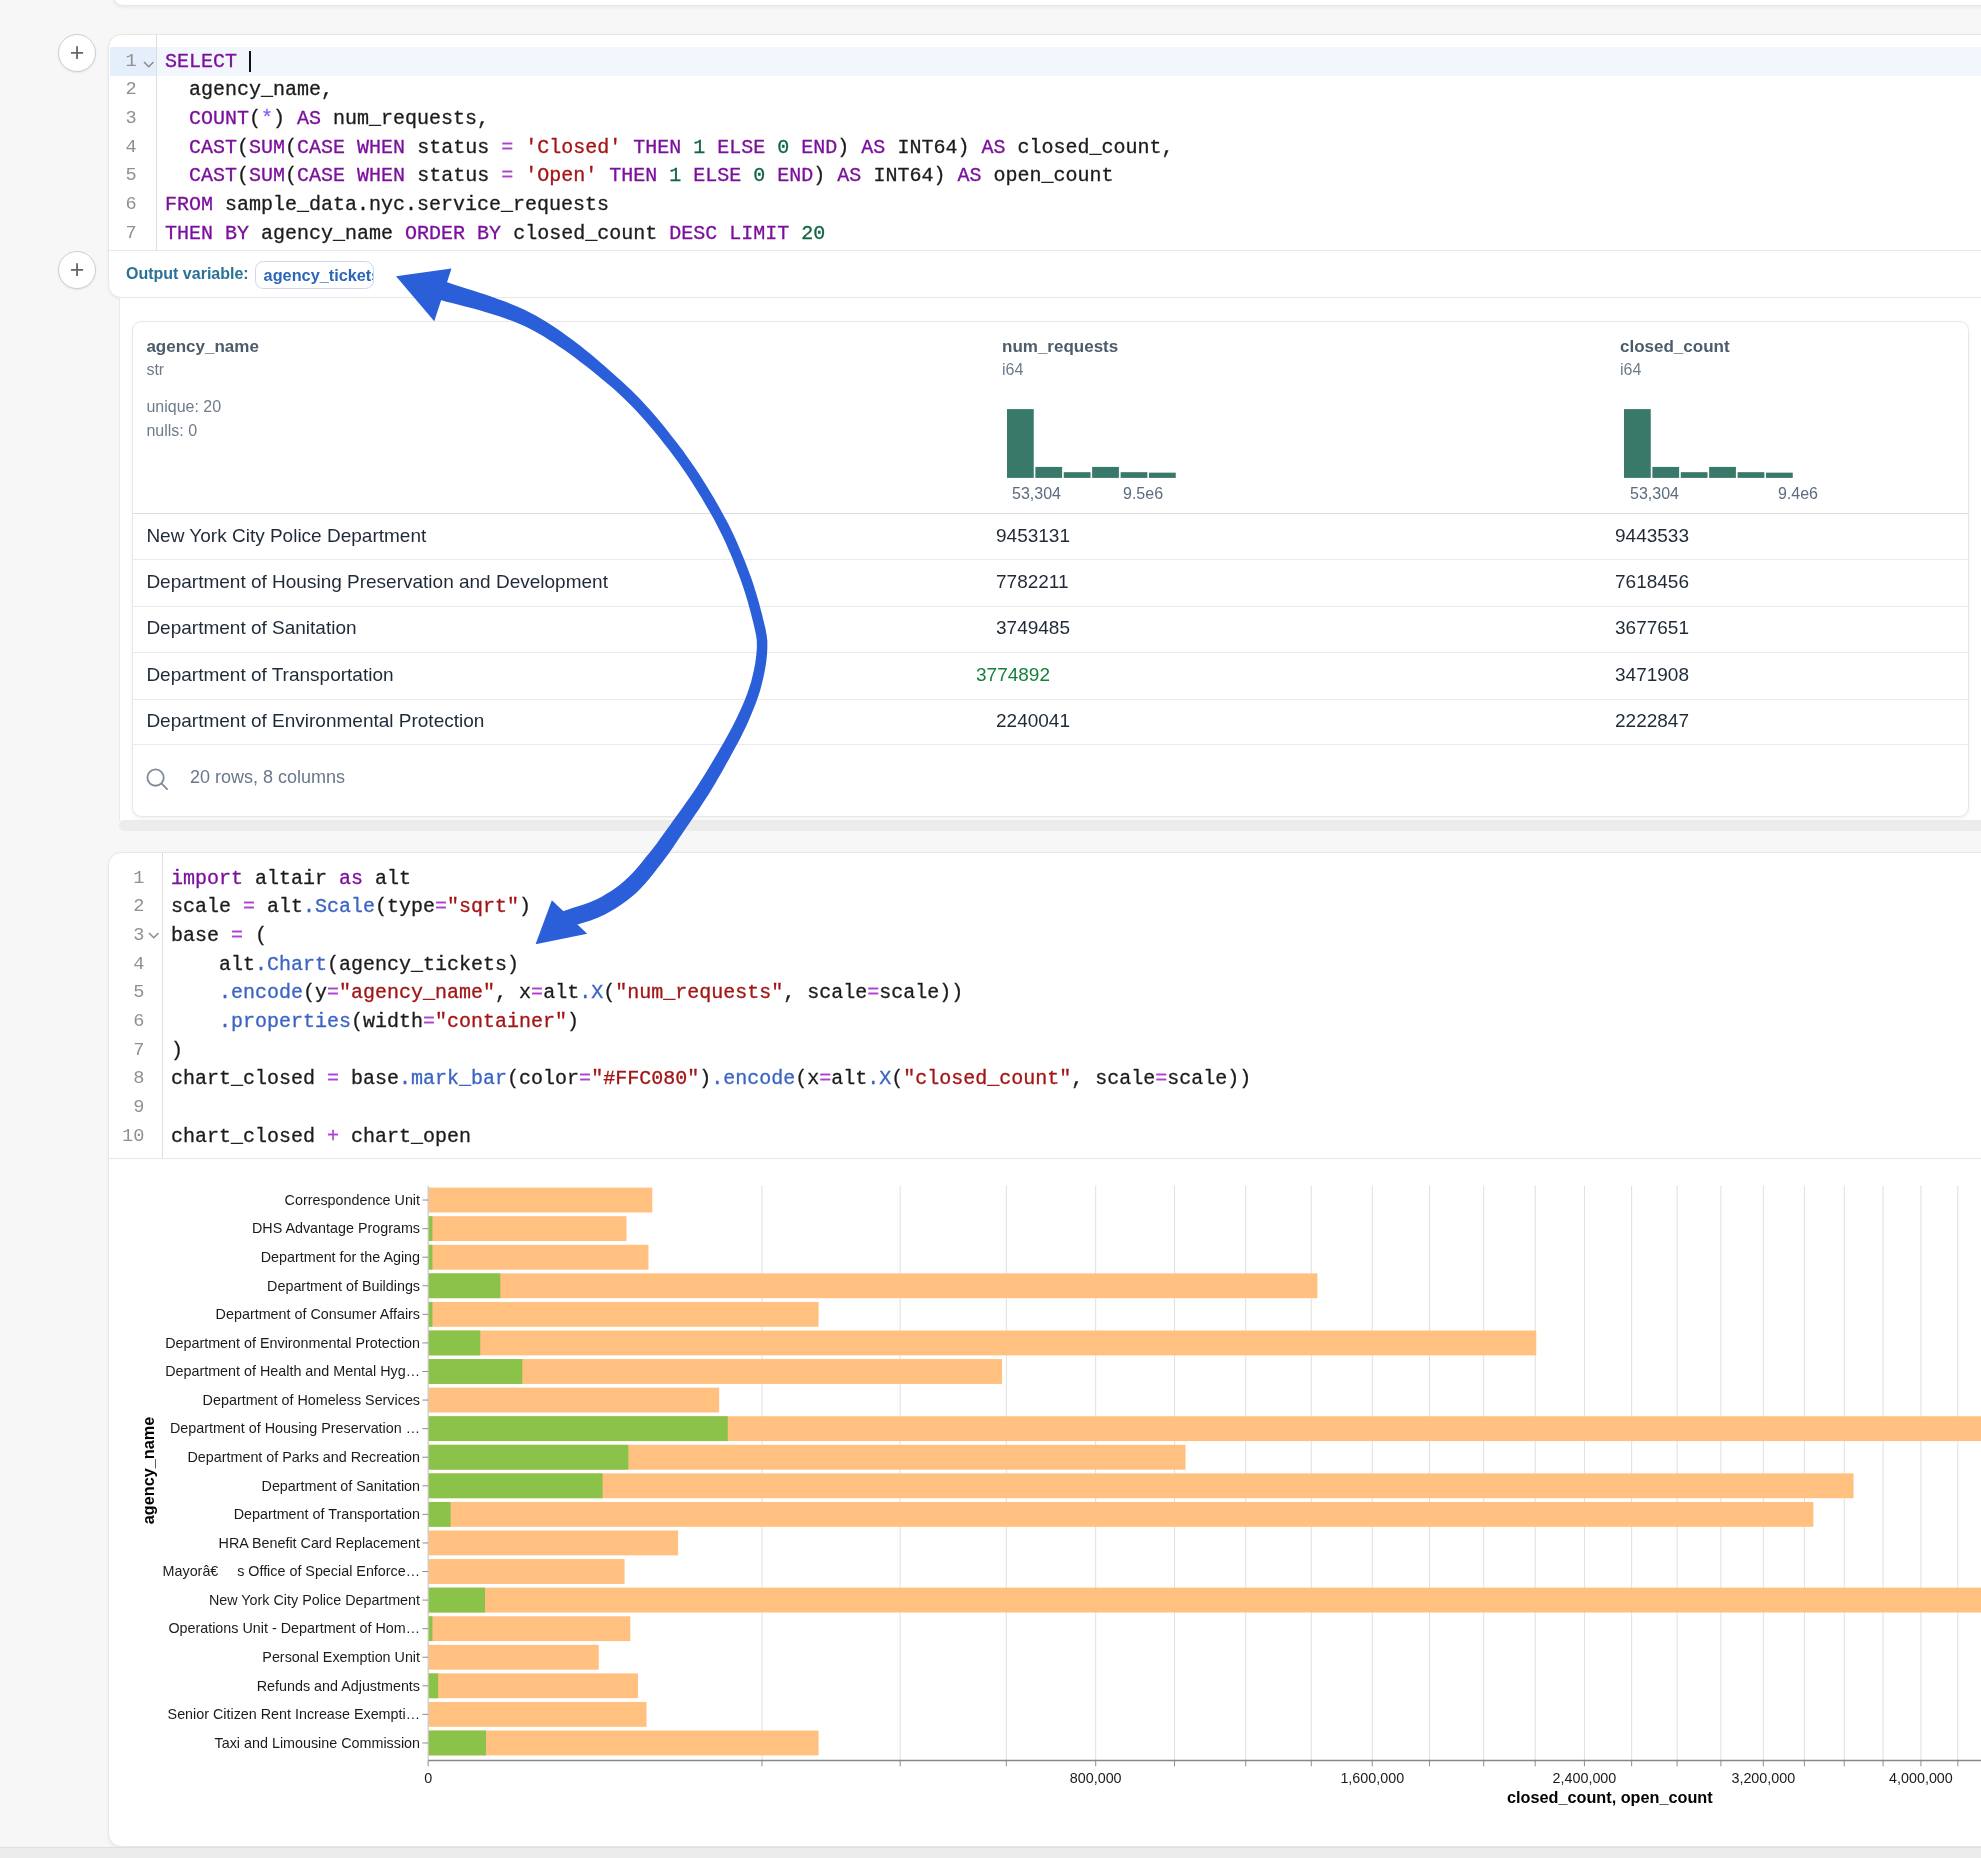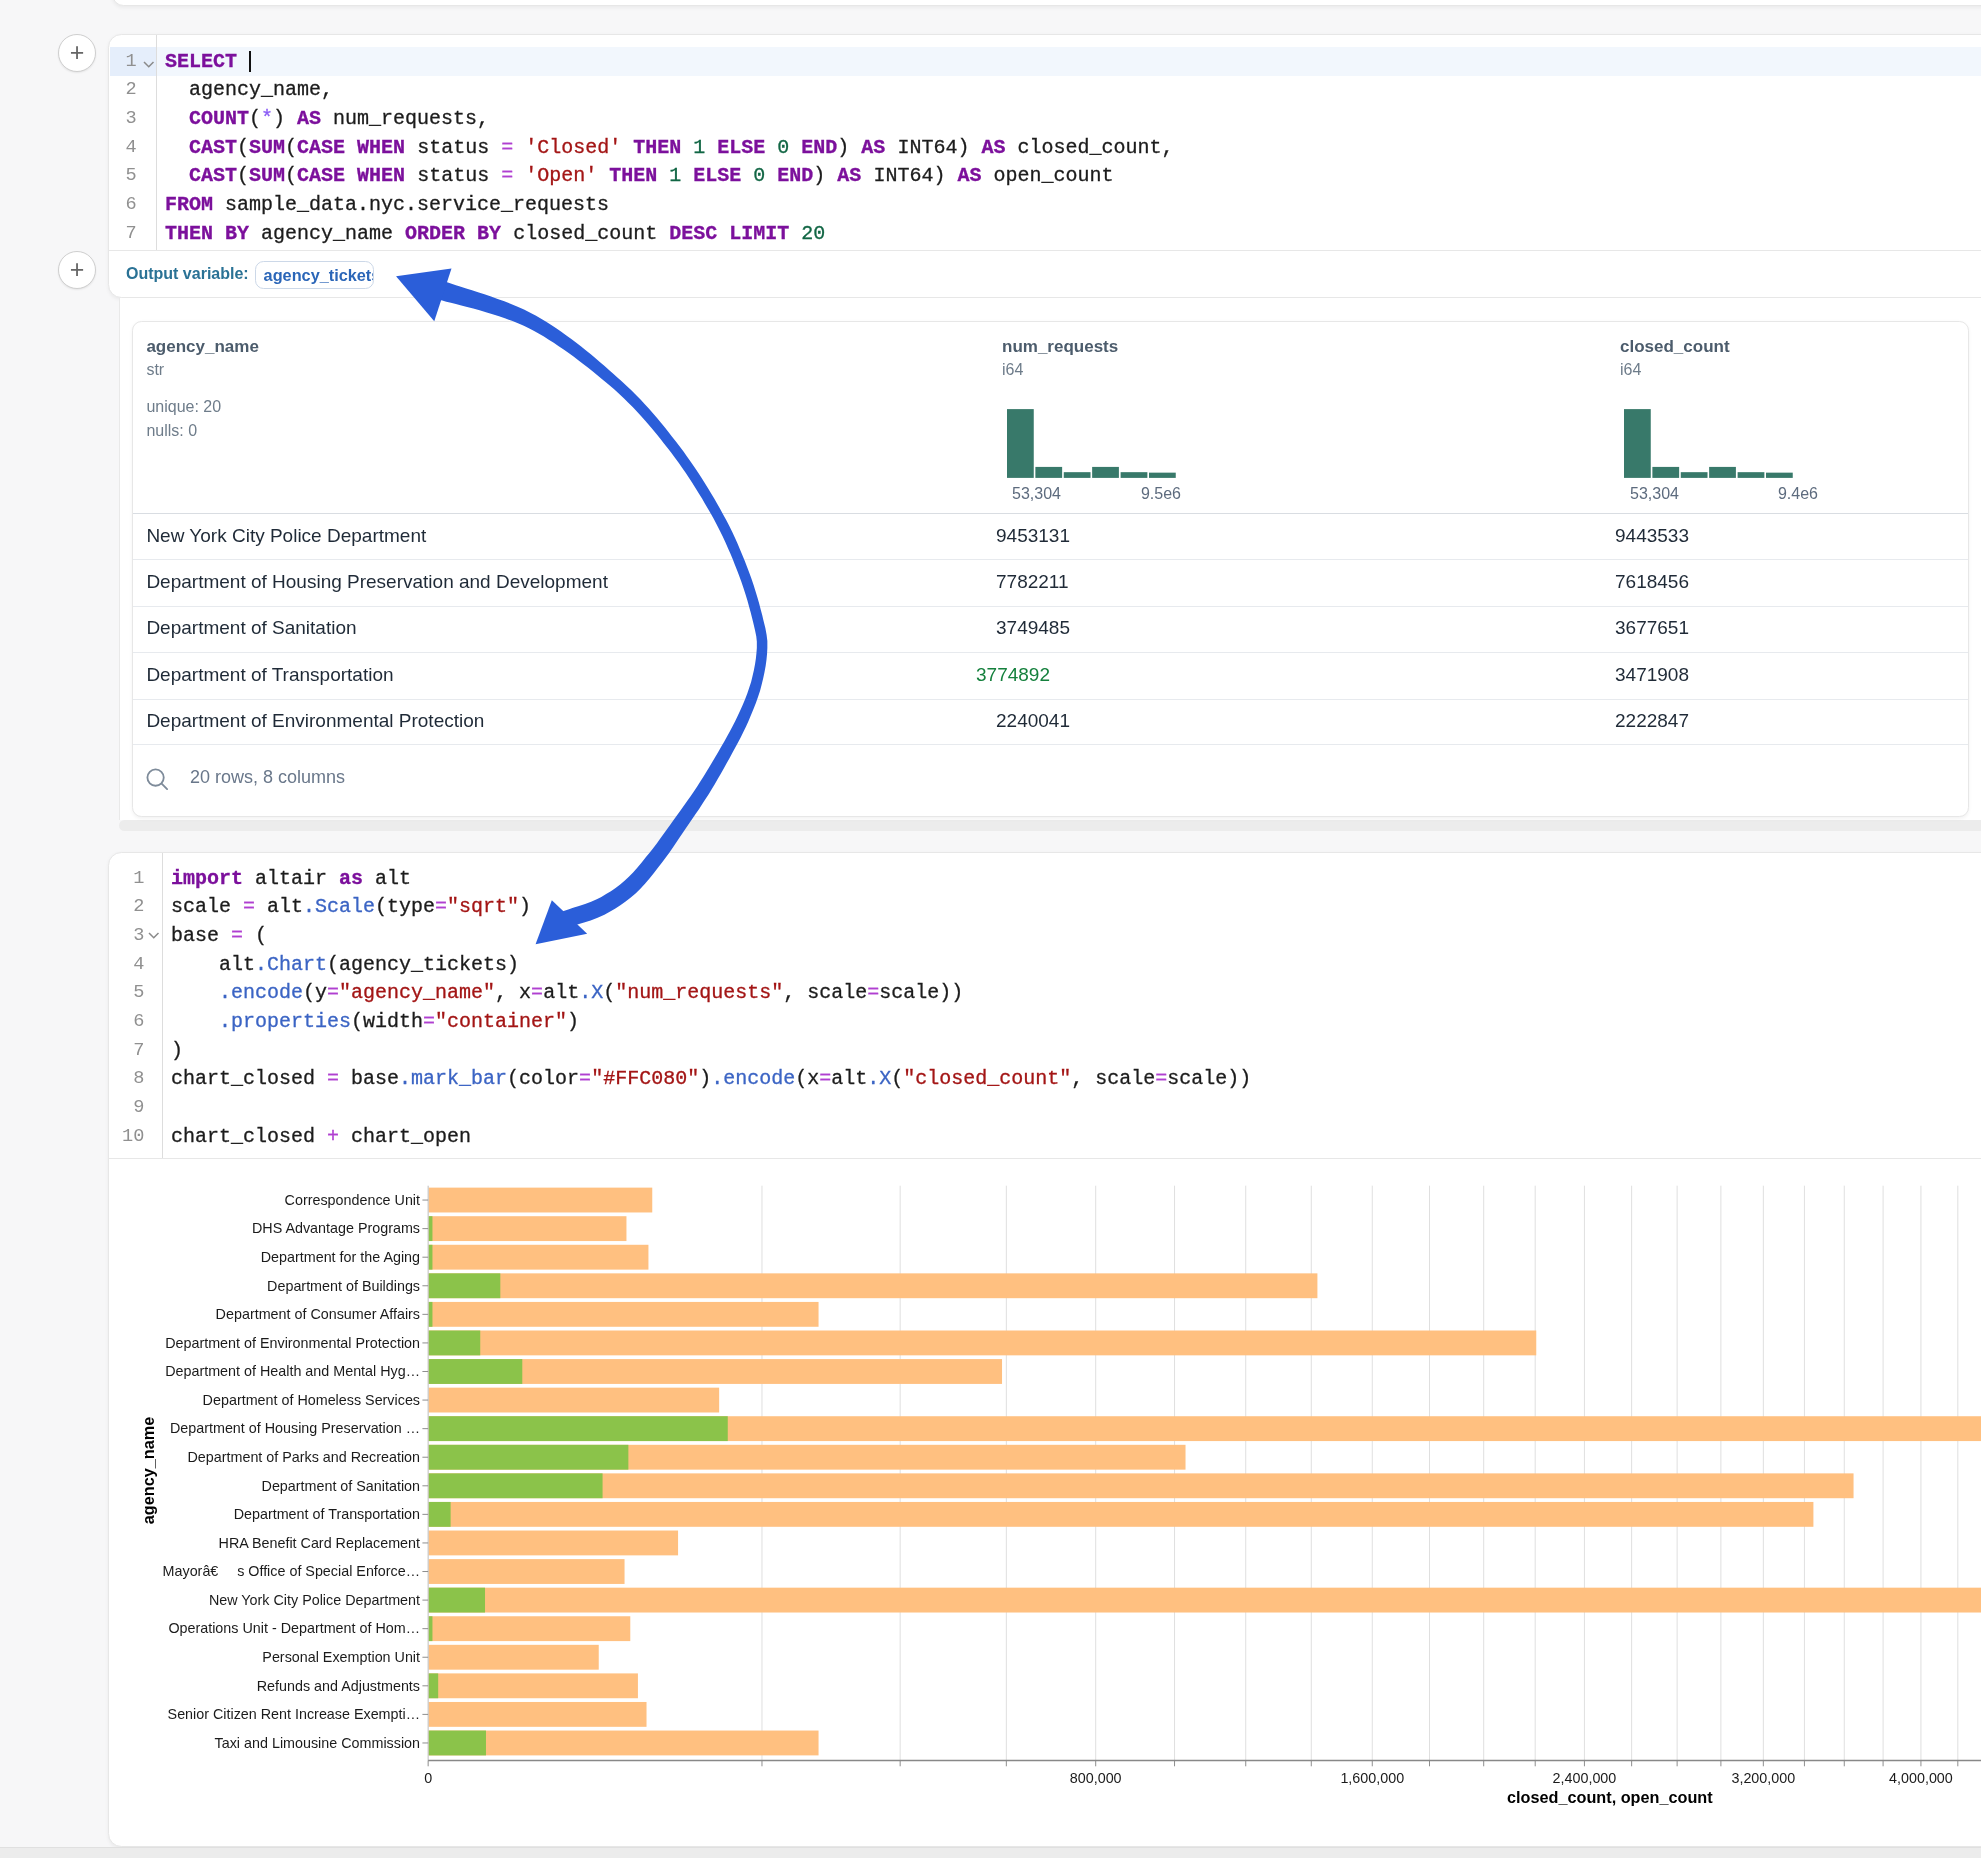--- a/index.html
+++ b/index.html
@@ -5,21 +5,21 @@
   * { margin:0; padding:0; box-sizing:border-box; }
   html,body { width:1982px; height:1858px; overflow:hidden; }
   body { background:#f7f7f8; font-family:"Liberation Sans", sans-serif; position:relative; }
   .cellbox { position:absolute; background:#fff; border:1px solid #e7e7e7; border-radius:13.4px;
              box-shadow:0 1.9px 3.8px rgba(0,0,0,0.05); }
   .code { font-family:"Liberation Mono", monospace; font-size:20px; white-space:pre;
           -webkit-text-stroke-width:0.3px; color:#1c1c1c; }
   .cline { position:absolute; height:29px; line-height:29px; }
   .lnum { position:absolute; width:32.5px; text-align:right; color:#909090; font-family:"Liberation Mono", monospace;
           font-size:18.6px; height:29px; line-height:29px; }
-  .k { color:#7c109c; font-weight:bold; }
+  .k { color:#7c109c; font-weight:normal; }
   .op { color:#b03fd0; }
   .str { color:#a31515;margin-top:37px; }
   .num { color:#116644; }
   .fn { color:#3b64c4; }
   .star { color:#8a5cf5; }
   .plusbtn { position:absolute; width:38px; height:38px; border-radius:50%; background:#fff;
              border:1px solid #cfcfcf; box-shadow:0 1px 1.9px rgba(0,0,0,0.08);
              color:#666; font-size:25px; font-weight:400; text-align:center; line-height:34px; }
   .abs { position:absolute; }
 </style>
@@ -97,21 +97,21 @@
     <g fill="#38796a">
       <rect x="0" y="0" width="28" height="72"></rect>
       <rect x="29.7" y="60.5" width="28" height="11.5"></rect>
       <rect x="59.4" y="66" width="28" height="6"></rect>
       <rect x="89.1" y="60.5" width="28" height="11.5"></rect>
       <rect x="118.9" y="66" width="28" height="6"></rect>
       <rect x="148.6" y="66.5" width="28" height="5.5"></rect>
     </g>
   </svg>
   <div class="abs" style="left:879px; top:163px; font-size:16px; color:#5d6b7e;">53,304</div>
-  <div class="abs" style="left:990px; top:163px; width:76px; text-align:center; font-size:16px; color:#5d6b7e;">9.5e6</div>
+  <div class="abs" style="left:990px; top:163px; width:76px; text-align:left; font-size:16px; color:#5d6b7e;">9.5e6</div>
   <div class="abs" style="left:1497px; top:163px; font-size:16px; color:#5d6b7e;">53,304</div>
   <div class="abs" style="left:1609px; top:163px; width:76px; text-align:right; font-size:16px; color:#5d6b7e;">9.4e6</div>
 
   <div class="abs" style="left:0; top:191px; right:0; height:1px; background:#d9dde2;"></div>
 
   <div class="abs" style="left:13.4px; top:203px; font-size:19px; color:#1f2a37;">New York City Police Department</div>
   <div class="abs" style="left:863px; top:203px; font-size:19px; color:#1f2a37;">9453131</div>
   <div class="abs" style="left:1482px; top:203px; font-size:19px; color:#1f2a37;">9443533</div>
   <div class="abs" style="left:0; top:237px; right:0; height:1px; background:#e7eaee;"></div>
 

